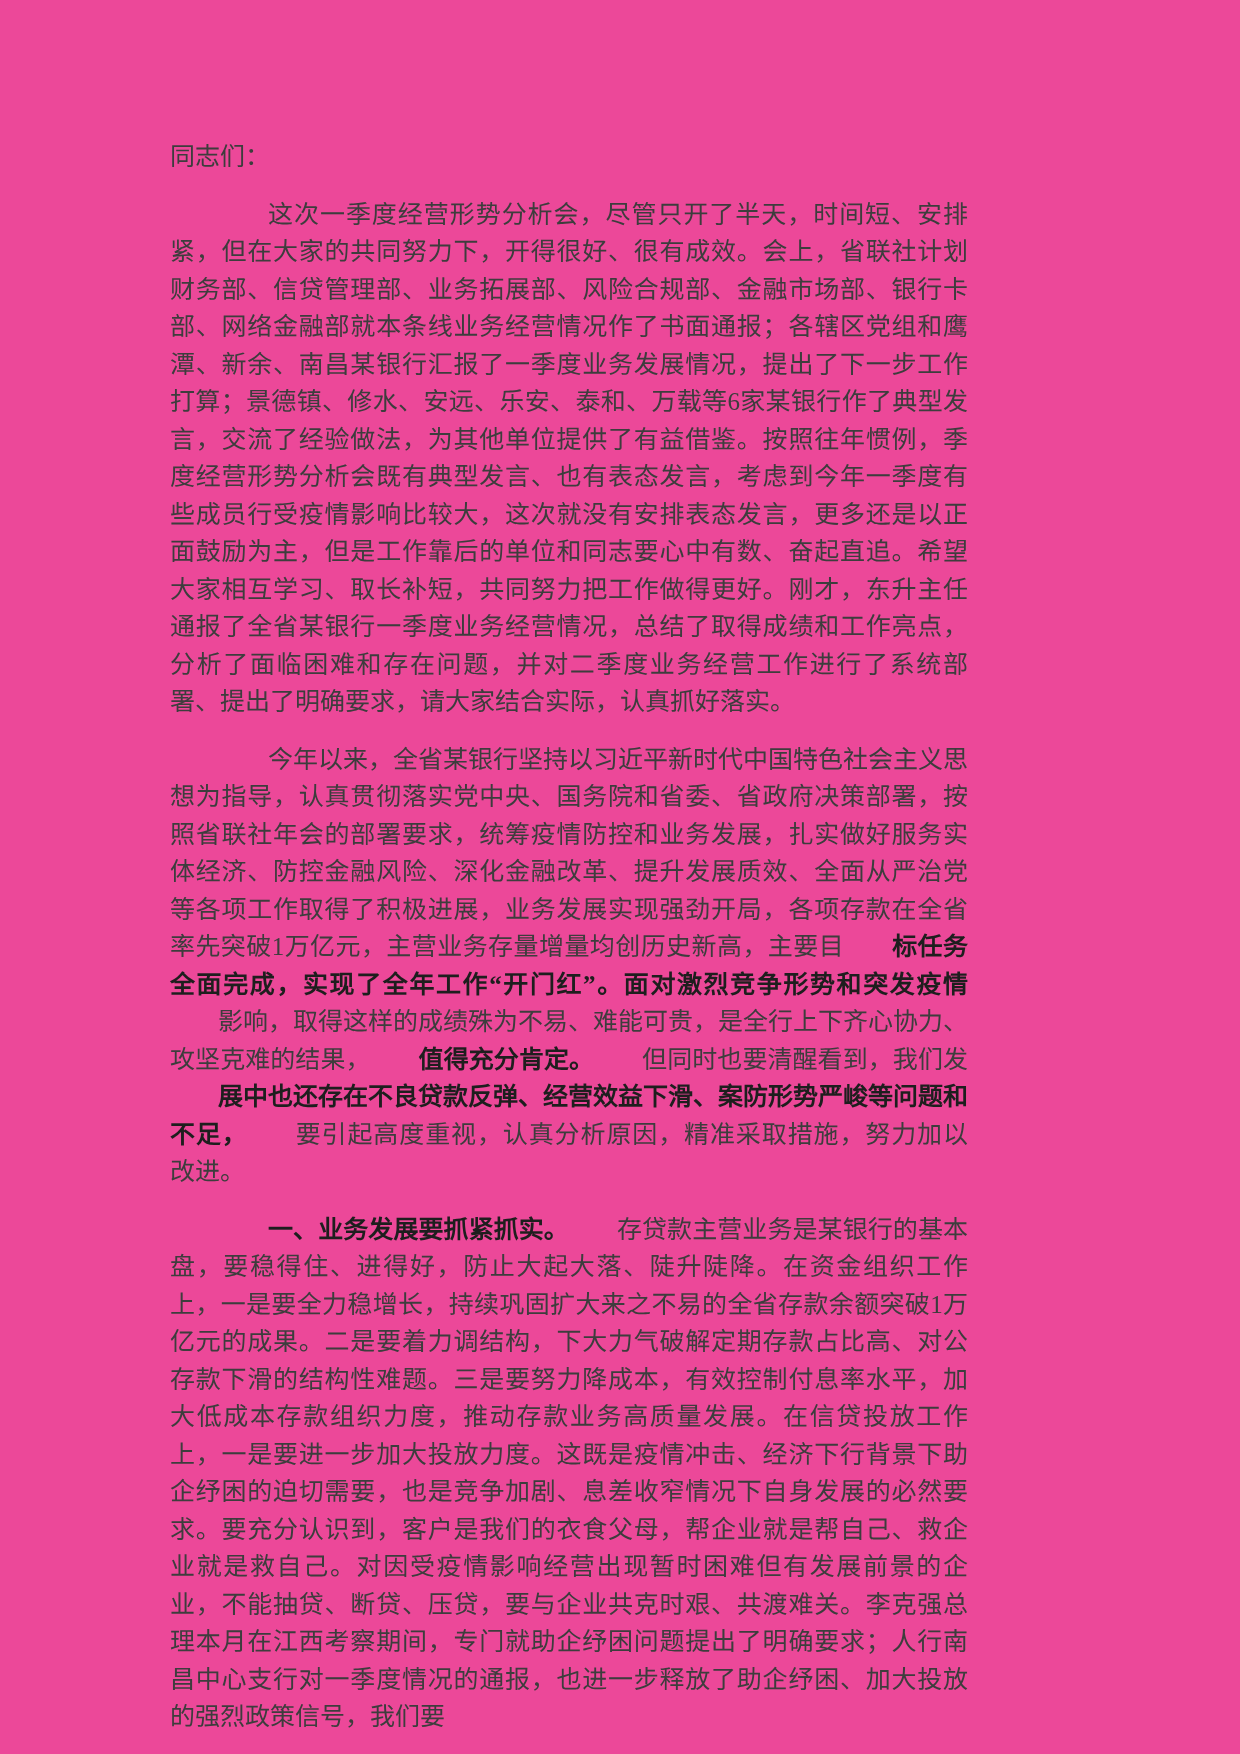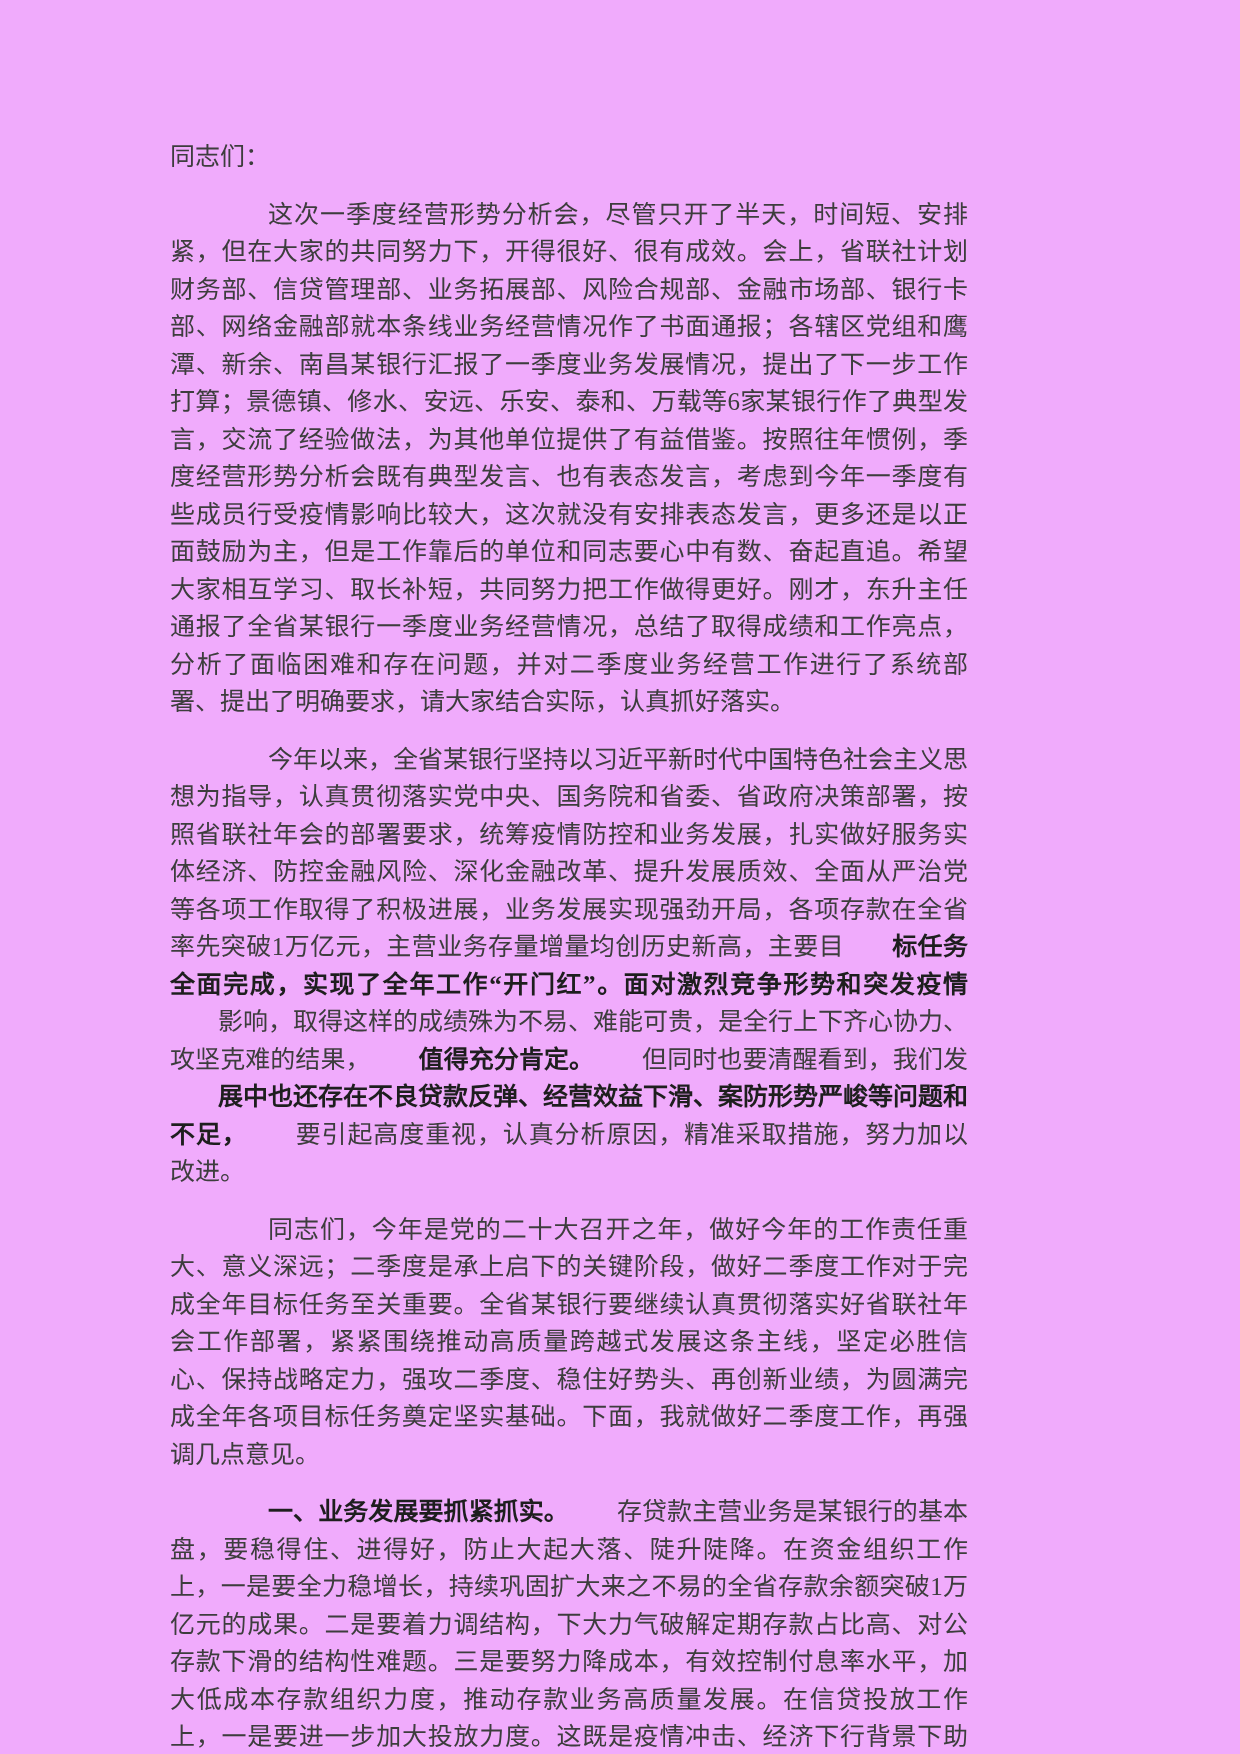--- a/index.html
+++ b/index.html
@@ -5,21 +5,21 @@
   html, body {
     margin: 0;
     padding: 0;
     background: #ffffff;
   }
   .page {
     position: relative;
     width: 1240px;
     height: 1754px;
     margin: 0 auto;
-    background: #f0abfc;
+    background: #ec4899;
     box-sizing: border-box;
     padding: 138px 272px 4px 170px;
     overflow: hidden;
   }
   .doc {
     font-family: "Liberation Serif", "DejaVu Serif", serif;
     font-size: 25px;
     line-height: 1.5;
     color: #3d3d3d;
     text-align: justify;
@@ -45,16 +45,15 @@
 </style>
 </head>
 <body>
 
 <div class="page">
   <div class="doc">
     <p class="salutation">同志们：</p>
 
   <p class="para"><span class="run">这次一季度经营形势分析会，尽管只开了半天，时间短、安排紧，但在大家的共同努力下，开得很好、很有成效。会上，省联社计划财务部、信贷管理部、业务拓展部、风险合规部、金融市场部、银行卡部、网络金融部就本条线业务经营情况作了书面通报；各辖区党组和鹰潭、新余、南昌某银行汇报了一季度业务发展情况，提出了下一步工作打算；景德镇、修水、安远、乐安、泰和、万载等6家某银行作了典型发言，交流了经验做法，为其他单位提供了有益借鉴。按照往年惯例，季度经营形势分析会既有典型发言、也有表态发言，考虑到今年一季度有些成员行受疫情影响比较大，这次就没有安排表态发言，更多还是以正面鼓励为主，但是工作靠后的单位和同志要心中有数、奋起直追。希望大家相互学习、取长补短，共同努力把工作做得更好。刚才，东升主任通报了全省某银行一季度业务经营情况，总结了取得成绩和工作亮点，分析了面临困难和存在问题，并对二季度业务经营工作进行了系统部署、提出了明确要求，请大家结合实际，认真抓好落实。</span></p>
       <p class="para"><span class="run">今年以来，全省某银行坚持以习近平新时代中国特色社会主义思想为指导，认真贯彻落实党中央、国务院和省委、省政府决策部署，按照省联社年会的部署要求，统筹疫情防控和业务发展，扎实做好服务实体经济、防控金融风险、深化金融改革、提升发展质效、全面从严治党等各项工作取得了积极进展，业务发展实现强劲开局，各项存款在全省率先突破1万亿元，主营业务存量增量均创历史新高，主要目</span><span class="run bold">标任务全面完成，实现了全年工作“开门红”。面对激烈竞争形势和突发疫情</span><span class="run">影响，取得这样的成绩殊为不易、难能可贵，是全行上下齐心协力、攻坚克难的结果，</span><span class="run bold">值得充分肯定。</span><span class="run">但同时也要清醒看到，我们发</span><span class="run bold">展中也还存在不良贷款反弹、经营效益下滑、案防形势严峻等问题和不足，</span><span class="run">要引起高度重视，认真分析原因，精准采取措施，努力加以改进。</span></p>
-      <p class="para"><span class="run">同志们，今年是党的二十大召开之年，做好今年的工作责任重大、意义深远；二季度是承上启下的关键阶段，做好二季度工作对于完成全年目标任务至关重要。全省某银行要继续认真贯彻落实好省联社年会工作部署，紧紧围绕推动高质量跨越式发展这条主线，坚定必胜信心、保持战略定力，强攻二季度、稳住好势头、再创新业绩，为圆满完成全年各项目标任务奠定坚实基础。下面，我就做好二季度工作，再强调几点意见。</span></p>
       <p class="para"><span class="run bold">一、业务发展要抓紧抓实。</span><span class="run">存贷款主营业务是某银行的基本盘，要稳得住、进得好，防止大起大落、陡升陡降。在资金组织工作上，一是要全力稳增长，持续巩固扩大来之不易的全省存款余额突破1万亿元的成果。二是要着力调结构，下大力气破解定期存款占比高、对公存款下滑的结构性难题。三是要努力降成本，有效控制付息率水平，加大低成本存款组织力度，推动存款业务高质量发展。在信贷投放工作上，一是要进一步加大投放力度。这既是疫情冲击、经济下行背景下助企纾困的迫切需要，也是竞争加剧、息差收窄情况下自身发展的必然要求。要充分认识到，客户是我们的衣食父母，帮企业就是帮自己、救企业就是救自己。对因受疫情影响经营出现暂时困难但有发展前景的企业，不能抽贷、断贷、压贷，要与企业共克时艰、共渡难关。李克强总理本月在江西考察期间，专门就助企纾困问题提出了明确要求；人行南昌中心支行对一季度情况的通报，也进一步释放了助企纾困、加大投放的强烈政策信号，我们要</span></p>
     </div>
 </div>
 
 </body></html>

